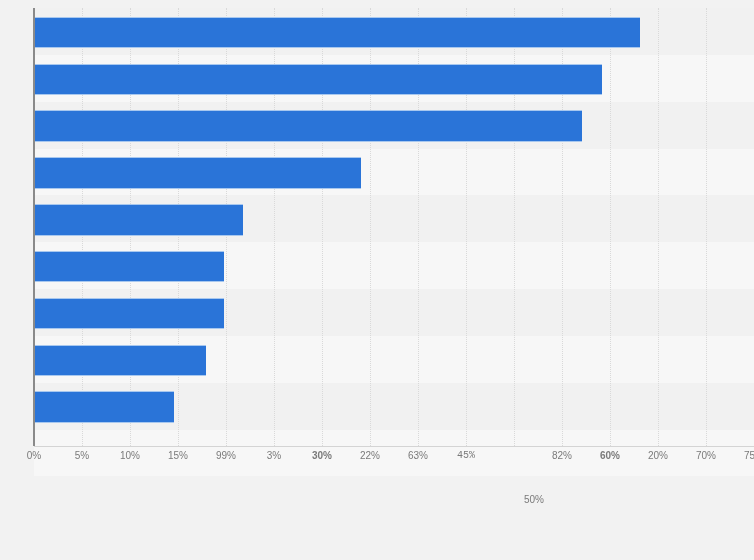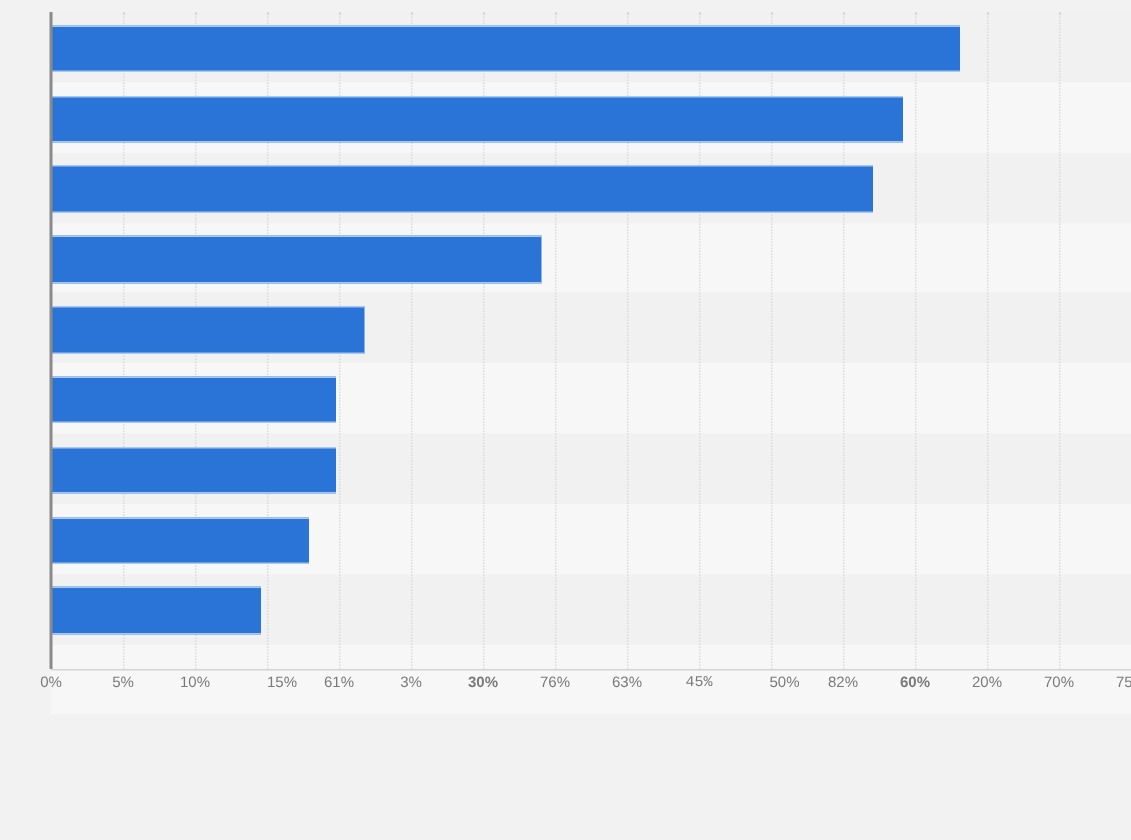--- a/index.html
+++ b/index.html
@@ -153,28 +153,28 @@
       </div>
   </div>
 
   <div class="y-axis-line"></div>
   <div class="x-axis-line"></div>
 
   <div class="tick-labels">
       <div class="tick-label" style="left: 34px;">0%</div>
       <div class="tick-label" style="left: 82px;">5%</div>
       <div class="tick-label" style="left: 130px;">10%</div>
-      <div class="tick-label" style="left: 188px;">15%</div>
-      <div class="tick-label" style="left: 226px;">61%</div>
+      <div class="tick-label" style="left: 178px;">15%</div>
+      <div class="tick-label" style="left: 226px;">99%</div>
       <div class="tick-label" style="left: 274px;">3%</div>
       <div class="tick-label" style="left: 322px; font-weight: bold;">30%</div>
-      <div class="tick-label" style="left: 370px;">76%</div>
+      <div class="tick-label" style="left: 370px;">22%</div>
       <div class="tick-label" style="left: 418px;">63%</div>
       <div class="tick-label" style="left: 466px; font-family: Liberation Mono, monospace;">45%</div>
-      <div class="tick-label" style="left: 523px;">50%</div>
+      <div class="tick-label" style="left: 534px; margin-top: 44px;">50%</div>
       <div class="tick-label" style="left: 562px;">82%</div>
       <div class="tick-label" style="left: 610px; font-weight: bold;">60%</div>
       <div class="tick-label" style="left: 658px;">20%</div>
       <div class="tick-label" style="left: 706px;">70%</div>
       <div class="tick-label" style="left: 754px;">75%</div>
     </div>
 
 
 </div>
 

